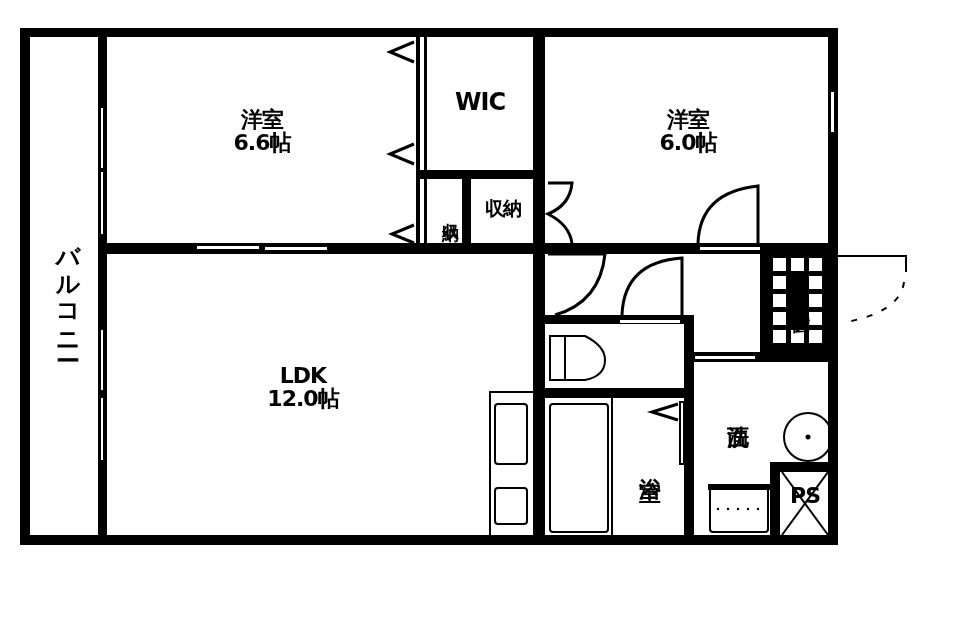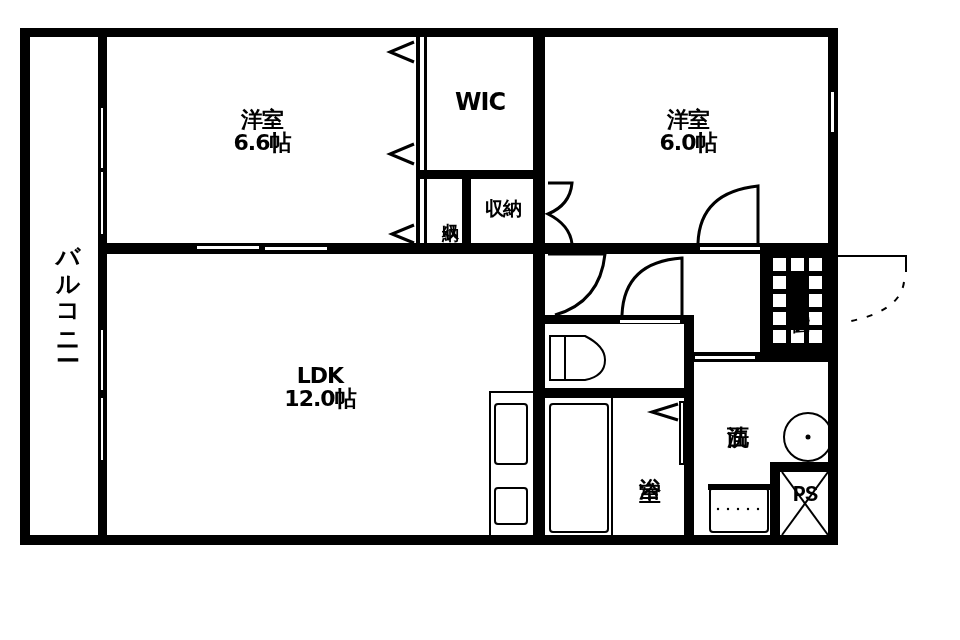--- a/index.html
+++ b/index.html
@@ -131,31 +131,31 @@
 </div>
 <div class="lbl" style="left:440px;top:90px;width:80px;font-size:24px;">
   <span class="l1">WIC</span>
 </div>
 <div class="lbl vert" style="left:427px;top:180px;width:32px;height:62px;font-size:17px;">
   <span>収納</span>
 </div>
 <div class="lbl" style="left:470px;top:199px;width:66px;font-size:19px;">
   <span class="l1">収納</span>
 </div>
-<div class="lbl" style="left:270px;top:364px;width:100px;font-size:22px;">
+<div class="lbl" style="left:253px;top:364px;width:100px;font-size:22px;">
   <span class="l1">LDK</span>
   <span class="l2">12.0帖</span>
 </div>
 <div class="lbl vert" style="left:44px;top:200px;width:36px;height:180px;font-size:24px;">
   <span>バルコニー</span>
 </div>
 <div class="lbl vert" style="left:786px;top:272px;width:24px;height:64px;font-size:17px;color:#000;">
   <span>玄関</span>
 </div>
 <div class="lbl vert" style="left:720px;top:378px;width:30px;height:64px;font-size:22px;">
   <span>洗面</span>
 </div>
 <div class="lbl vert" style="left:632px;top:430px;width:30px;height:64px;font-size:22px;">
   <span>浴室</span>
 </div>
-<div class="lbl" style="left:780px;top:484px;width:50px;font-size:22px;font-family:Liberation Mono, monospace;">
+<div class="lbl" style="left:780px;top:484px;width:50px;font-size:22px;">
   <span class="l1">PS</span>
 </div>
 
 </body></html>

